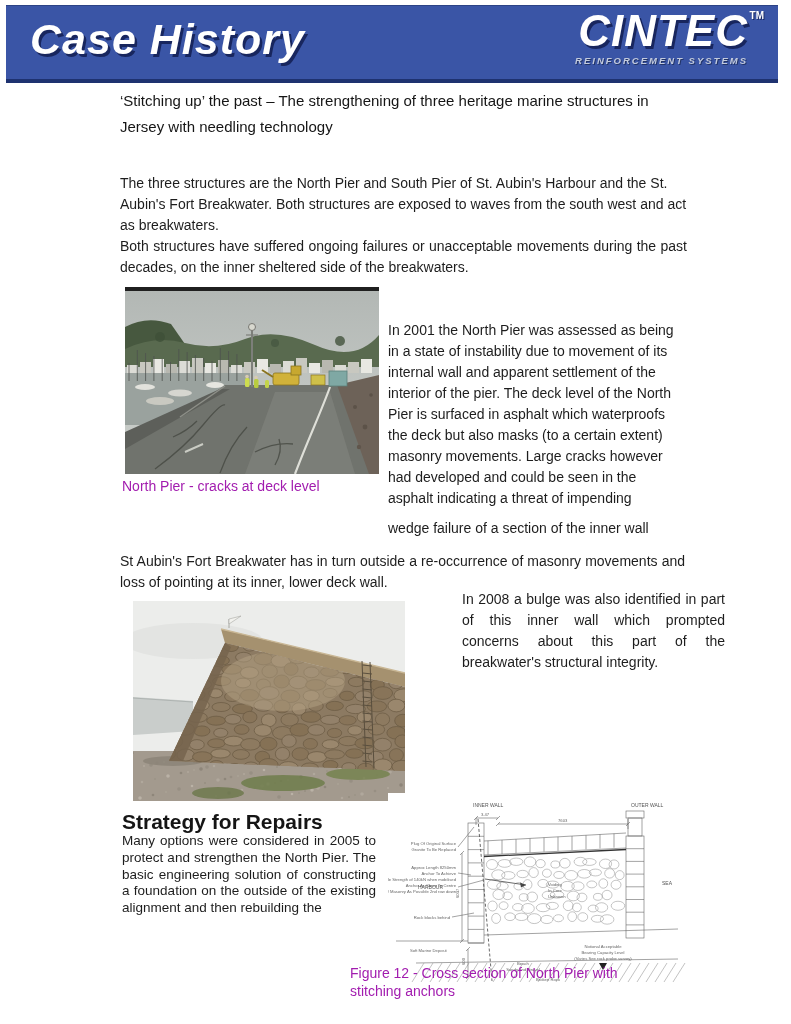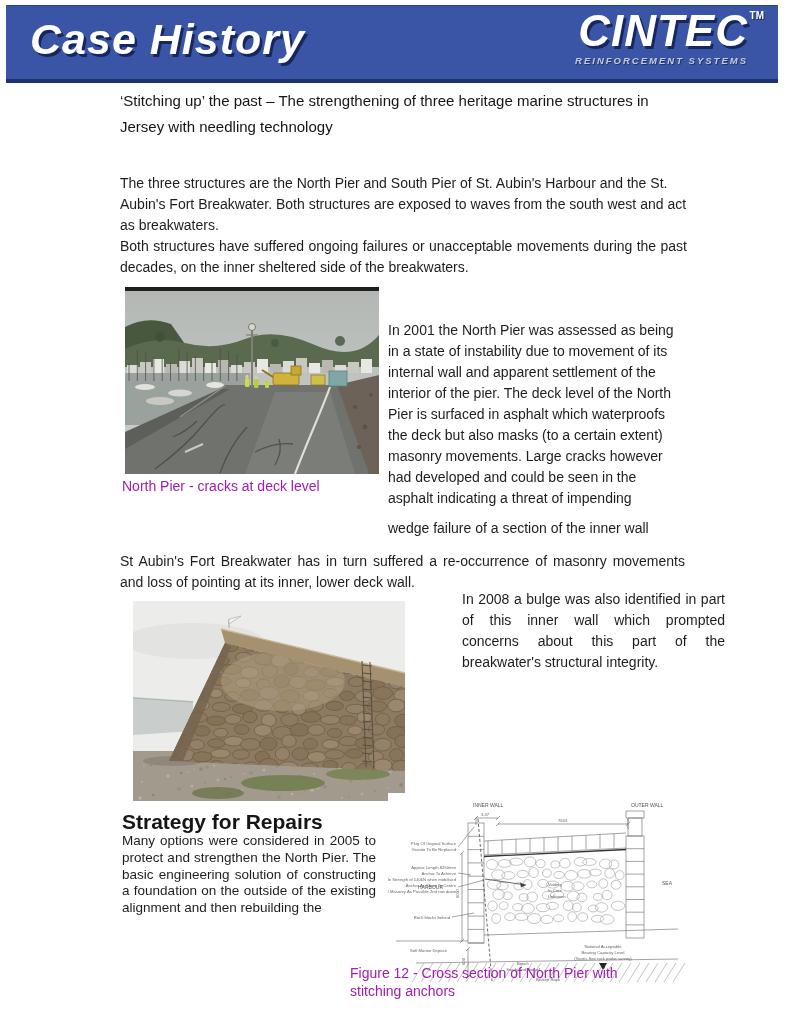--- a/index.html
+++ b/index.html
@@ -158,21 +158,21 @@
     </svg>
   </div>
 
   <div class="col-right-1 body-text">
     <div>In 2001 the North Pier was assessed as being in a state of instability due to movement of its internal wall and apparent settlement of the interior of the pier. The deck level of the North Pier is surfaced in asphalt which waterproofs the deck but also masks (to a certain extent) masonry movements. Large cracks however had developed and could be seen in the asphalt indicating a threat of impending</div>
     <div class="wedge-line">wedge failure of a section of the inner wall</div>
   </div>
 
   <div class="caption caption-1">North Pier - cracks at deck level</div>
 
-  <div class="fort-para body-text just">St Aubin's Fort Breakwater has in turn suffered a re-occurrence of masonry movements and loss of pointing at its inner, lower deck wall.</div>
+  <div class="fort-para body-text just">St Aubin's Fort Breakwater has in turn outside a re-occurrence of masonry movements and loss of pointing at its inner, lower deck wall.</div>
 
   <div class="col-right-2 body-text just">In 2008 a bulge was also identified in part of this inner wall which prompted concerns about this part of the breakwater's structural integrity.</div>
 
   <div class="photo2">
     <svg width="272" height="200" viewBox="0 0 272 200">
       <defs>
         <clipPath id="wallclip">
             <polygon points="92,42 272,86 272,170 36,160"></polygon>
           </clipPath>
         <clipPath id="beachclip">

